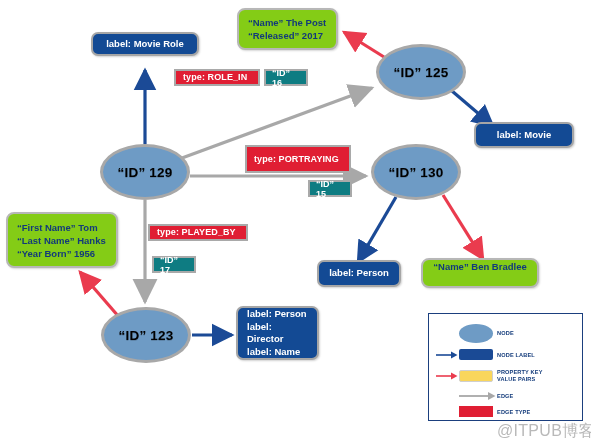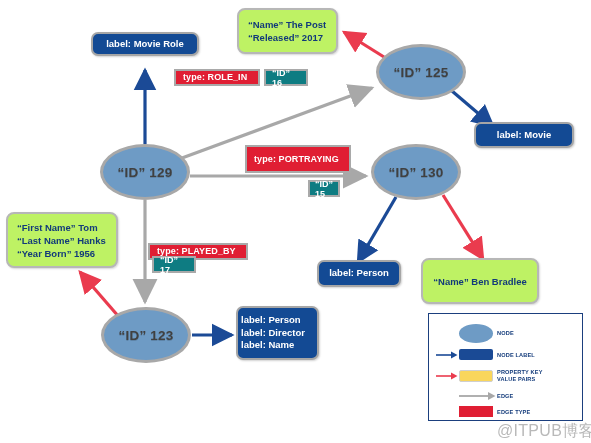--- a/index.html
+++ b/index.html
@@ -25,21 +25,21 @@
     height: 443px;
   }
 
   
   .node {
     position: absolute;
     box-sizing: border-box;
     border-radius: 50%;
     background: #6e9bc5;
     border: 3px solid #a8a8a8;
-    color: #404040;
+    color: #000000;
     font-weight: bold;
     font-size: 13.5px;
     display: flex;
     align-items: center;
     justify-content: center;
     letter-spacing: 0.2px;
     text-shadow: 0 1px 0 rgba(0,0,0,0.15);
     z-index: 5;
   }
 
@@ -47,41 +47,41 @@
   .label-box {
     position: absolute;
     box-sizing: border-box;
     background: #134a94;
     border: 2px solid #a6a6a6;
     border-radius: 7px;
     color: #ffffff;
     font-weight: bold;
     font-size: 9.5px;
     line-height: 12.5px;
-    padding: 5px 3px;
+    padding: 5px 9px;
     display: flex;
     flex-direction: column;
     justify-content: center;
     z-index: 6;
     box-shadow: 1px 1px 2px rgba(0,0,0,0.18);
   }
   .label-box.center { align-items: center; }
 
   
   .prop-box {
     position: absolute;
     box-sizing: border-box;
-    background: #bef264;
+    background: #84cc16;
     border: 2px solid #b7b7b7;
     border-radius: 8px;
     color: #123a7a;
     font-weight: bold;
     font-size: 9.5px;
     line-height: 13px;
-    padding: 21px 9px;
+    padding: 13px 9px;
     display: flex;
     flex-direction: column;
     justify-content: center;
     z-index: 6;
     box-shadow: 1px 1px 2px rgba(0,0,0,0.16);
   }
   .prop-box.center { align-items: center; }
 
   
   .type-chip {
@@ -308,41 +308,41 @@
     <span>“Name” The Post</span>
     <span>“Released” 2017</span>
   </div>
 
   <div class="prop-box" style="left:6px; top:212px; width:112px; height:56px;justify-content:center;">
     <span>“First Name” Tom</span>
     <span>“Last Name” Hanks</span>
     <span>“Year Born” 1956</span>
   </div>
 
-  <div class="prop-box center" style="left:421px; top:258px; width:118px; height:30px;">
+  <div class="prop-box center" style="left:421px; top:258px; width:118px; height:30px;justify-content:flex-end;">
     <span>“Name” Ben Bradlee</span>
   </div>
 
   <div class="type-chip" style="left:174px; top:69px; width:86px; height:17px;">
     <span>type: ROLE_IN</span>
   </div>
 
   <div class="type-chip" style="left:245px; top:145px; width:106px; height:28px;">
     <span>type: PORTRAYING</span>
   </div>
 
-  <div class="type-chip" style="left:148px; top:224px; width:100px; height:17px;margin-top:19px;">
+  <div class="type-chip" style="left:148px; top:224px; width:100px; height:17px;">
     <span>type: PLAYED_BY</span>
   </div>
 
   <div class="id-chip" style="left:264px; top:69px; width:44px; height:17px;">
     <span>“ID” 16</span>
   </div>
 
-  <div class="id-chip" style="left:308px; top:180px; width:32px; height:17px;">
+  <div class="id-chip" style="left:308px; top:180px; width:44px; height:17px;">
     <span>“ID” 15</span>
   </div>
 
   <div class="id-chip" style="left:152px; top:256px; width:44px; height:17px;">
     <span>“ID” 17</span>
   </div>
 
   <div id="legend">
 
     <div class="lg-row" style="left:6px; top:11px;">

